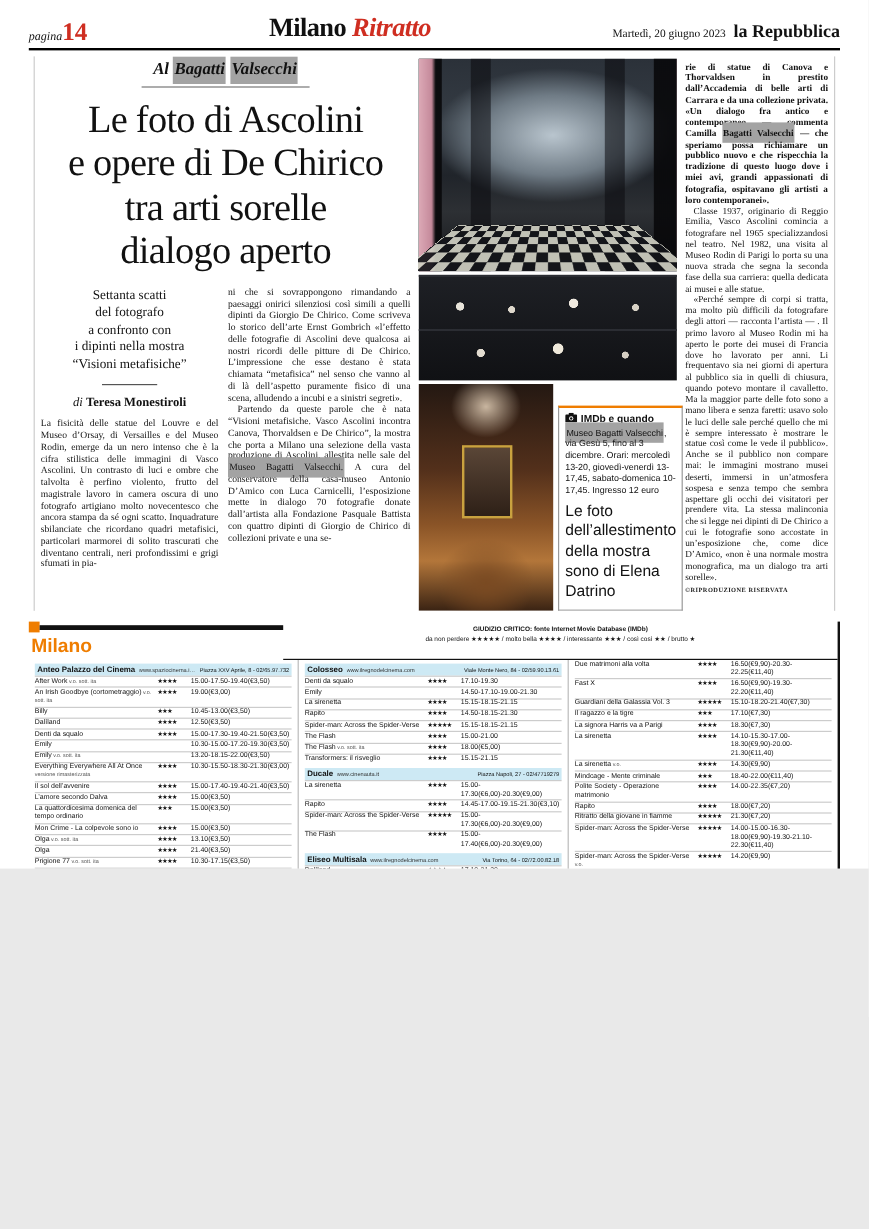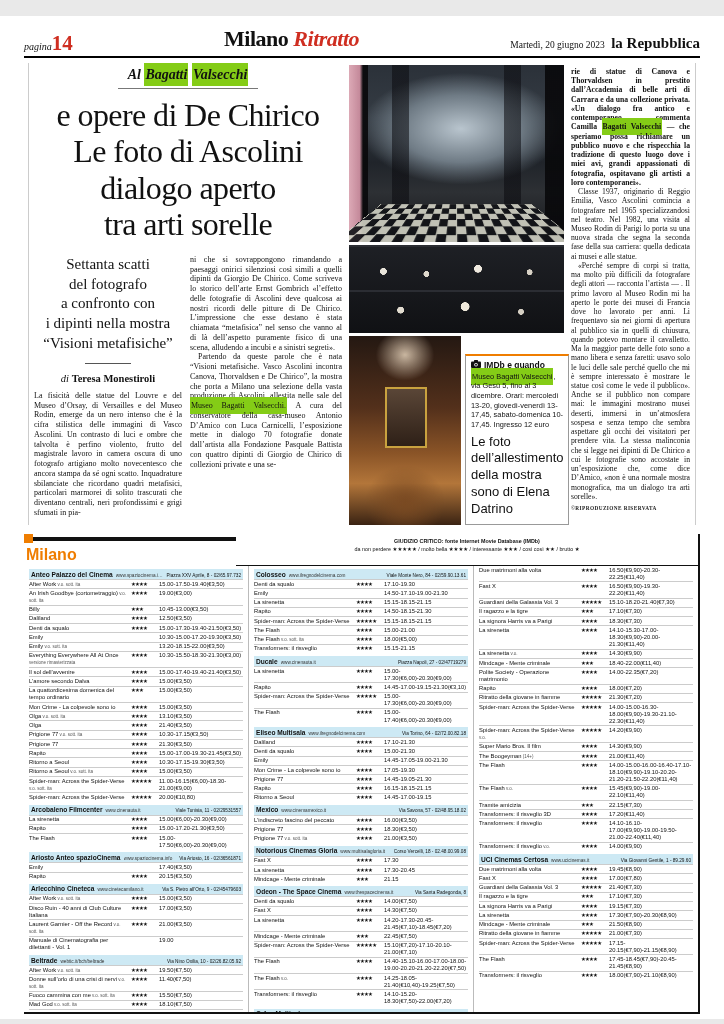--- a/index.html
+++ b/index.html
@@ -1,38 +1,38 @@
 <!DOCTYPE html>
 <html><head>
 <meta charset="utf-8">
 <style>
   html,body{margin:0;padding:0;background:#e9e9e9;}
-  .page{width:724px;height:1003px;margin:16px auto;background:#fff;position:relative;
+  .page{width:724px;height:724px;margin:0 auto;background:#fff;position:relative;
         font-family:"Liberation Serif",serif;color:#111;overflow:hidden;}
   
   .hdr{display:flex;justify-content:space-between;align-items:flex-end;
        margin:10px 24px 0;padding-bottom:4px;border-bottom:2.5px solid #000;}
   .hdr-left{font-size:10px;font-style:italic;}
   .hdr-left .pnum{font-style:normal;font-weight:bold;font-size:21px;color:#cf2e21;line-height:.8;}
   .hdr-center{font-size:22px;font-weight:bold;letter-spacing:-.5px;}
   .hdr-center .cult{color:#cf2e21;font-style:italic;font-weight:bold;}
   .hdr-right{font-size:9.5px;}
   .hdr-right .brand{font-weight:bold;font-size:15px;margin-left:4px;}
   
   .article{margin:5px 28px 0;height:460px;display:flex;gap:7px;overflow:hidden;
            border-left:1px solid #ccc;border-right:1px solid #ccc;padding:2px 5px 0;}
   .art-left{width:308px;flex:none;}
   .kicker{text-align:center;font-weight:bold;font-style:italic;font-size:14px;margin-top:2px;}
-  .hl{background:#84cc16;padding:4px 1px;}
+  .hl{background:#a3a3a3;padding:4px 1px;}
   .kicker-rule{width:140px;border-top:1px solid #777;margin:5px auto 8px;}
   .headline{font-size:32px;line-height:1.14;text-align:center;letter-spacing:-.6px;}
   .art-cols{display:flex;gap:8px;margin-top:12px;}
   .colA{width:148px;flex:none;}
   .colB{flex:1;}
-  .standfirst{font-size:15px;line-height:1.32;text-align:center;white-space:pre-line;}
+  .standfirst{font-size:11px;line-height:1.32;text-align:center;white-space:pre-line;}
   .by-rule{width:46px;border-top:1px solid #555;margin:9px auto;}
   .byline{text-align:center;font-size:10.5px;font-weight:bold;margin-bottom:7px;}
   .byline .di{font-weight:normal;font-style:italic;}
   .bodytext p{margin:0;font-size:8px;line-height:1.22;text-align:justify;text-indent:8px;}
   .bodytext p.noind{text-indent:0;}
   
   .art-center{width:215px;flex:none;display:flex;flex-direction:column;gap:3px;}
   .photo{position:relative;overflow:hidden;}
   .photo1{height:190px;background:
      linear-gradient(90deg,#dca9b6 0%,#c4899a 5%,rgba(0,0,0,0) 6.5%),
@@ -120,24 +120,24 @@
     </div>
   </div>
 
   <div class="article">
     <div class="art-left">
       <div class="kicker">
         <span>Al </span><span class="hl">Bagatti</span> <span class="hl">Valsecchi</span>
       </div>
       <div class="kicker-rule"></div>
       <div class="headline">
+        <div>Le foto di Ascolini</div>
         <div>e opere di De Chirico</div>
-        <div>Le foto di Ascolini</div>
+        <div>tra arti sorelle</div>
         <div>dialogo aperto</div>
-        <div>tra arti sorelle</div>
       </div>
       <div class="art-cols">
         <div class="colA">
           <div class="standfirst">Settanta scatti
 del fotografo
 a confronto con
 i dipinti nella mostra
 “Visioni metafisiche”</div>
           <div class="by-rule"></div>
           <div class="byline">

